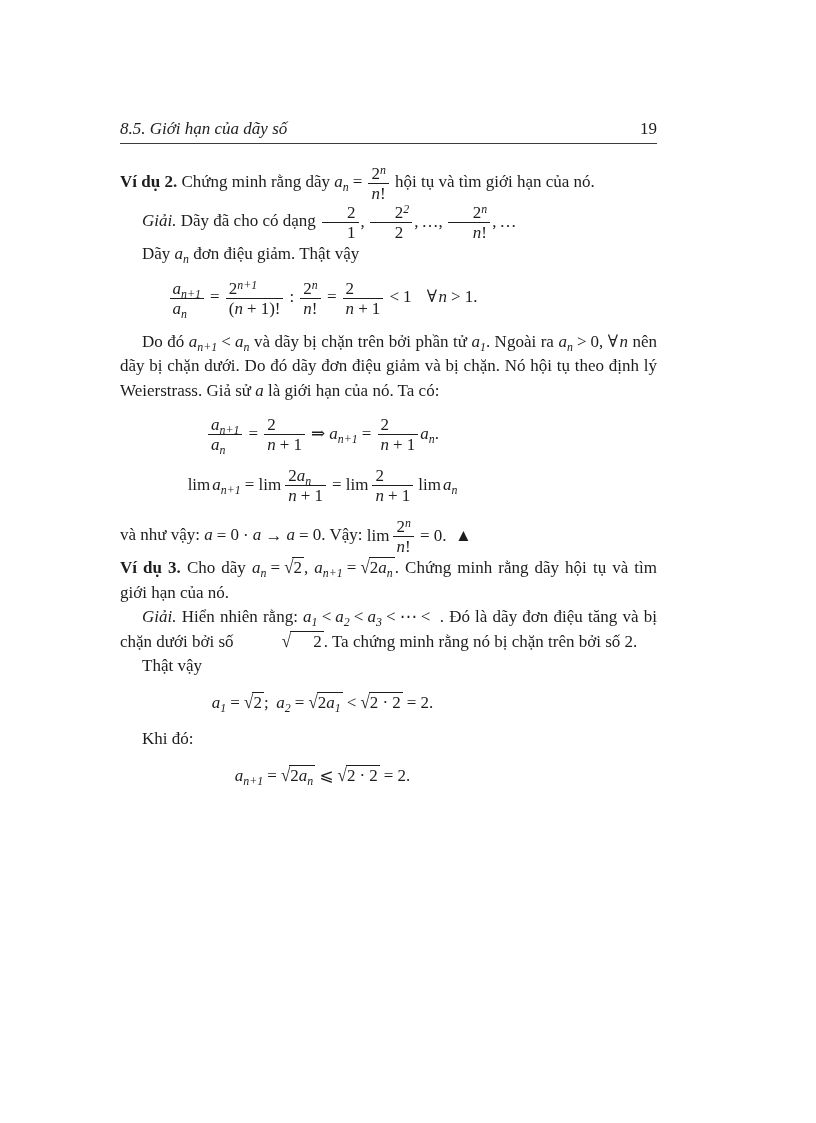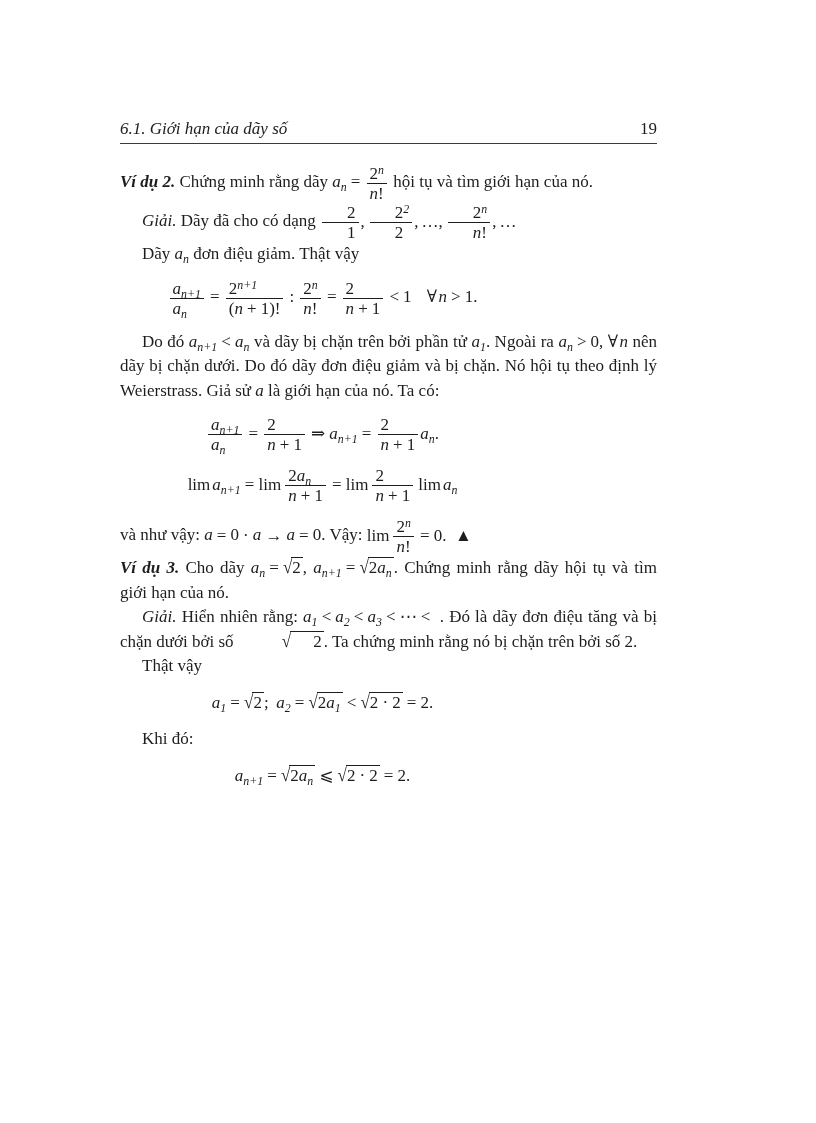--- a/index.html
+++ b/index.html
@@ -12,21 +12,21 @@
   .header{
     display:flex;justify-content:space-between;align-items:baseline;
     padding-top:119px;padding-bottom:4px;border-bottom:1px solid #3b3b3b;
     font-size:17px;line-height:20px;
   }
   .header .sec{font-style:italic;}
   .docbody{margin-top:20px;font-size:17px;line-height:24.5px;text-align:justify;}
   .para{margin:0;}
   .indent{text-indent:22px;}
   .it{font-style:italic;}
-  .bf{font-weight:bold;font-style:italic;}
+  .bf{font-weight:bold;}
   .math{white-space:nowrap;}
   .mi{font-style:italic;}
   .mo{padding:0 0.24em;}
   sub.ms,sup.ms{font-size:70%;font-style:italic;line-height:0;}
   sub.ms{vertical-align:-0.33em;}
   sup.ms{vertical-align:0.46em;}
   .rm{font-style:normal;}
   .mfrac{display:inline-block;vertical-align:middle;text-align:left;margin:0 2px;}
   .fnum,.fden{display:block;line-height:1.12;padding:0 3px;}
   .fden{border-top:1px solid #1d1d1d;}
@@ -35,21 +35,21 @@
   .radarg{display:inline-block;border-top:1.2px solid #1d1d1d;padding:0 2px 0 1px;margin-left:-1px;line-height:1.15;}
   .display{text-align:center;margin:12px 132px 12px 0;}
   .msp{display:inline-block;}
 </style>
 </head>
 <body>
 
 <div class="page">
   <div class="content">
     <div class="header">
-      <span class="sec">6.1. Giới hạn của dãy số</span>
+      <span class="sec">8.5. Giới hạn của dãy số</span>
       <span class="pgnum">19</span>
     </div>
     <div class="docbody" id="doc-body">
         <div class="para"><span class="bf">Ví dụ 2.</span><span class="rm"> Chứng minh rằng dãy </span><span class="math"><span class="mi">a</span><sub class="ms">n</sub><span class="mo">=</span><span class="mfrac"><span class="fnum"><span class="mn">2</span><sup class="ms">n</sup></span><span class="fden"><span class="mi">n</span><span class="mn">!</span></span></span></span><span class="rm"> hội tụ và tìm giới hạn của nó.</span></div>
         <div class="para indent"><span class="it">Giải.</span><span class="rm"> Dãy đã cho có dạng </span><span class="math"><span class="mfrac"><span class="fnum"><span class="mn">2</span></span><span class="fden"><span class="mn">1</span></span></span><span class="mn">,</span><span class="msp" style="width: 0.18em;"></span><span class="mfrac"><span class="fnum"><span class="mn">2</span><sup class="ms rm">2</sup></span><span class="fden"><span class="mn">2</span></span></span><span class="mn">,</span><span class="msp" style="width: 0.18em;"></span><span class="mn">…</span><span class="mn">,</span><span class="msp" style="width: 0.18em;"></span><span class="mfrac"><span class="fnum"><span class="mn">2</span><sup class="ms">n</sup></span><span class="fden"><span class="mi">n</span><span class="mn">!</span></span></span><span class="mn">,</span><span class="msp" style="width: 0.18em;"></span><span class="mn">…</span></span></div>
         <div class="para indent"><span class="rm">Dãy </span><span class="math"><span class="mi">a</span><sub class="ms">n</sub></span><span class="rm"> đơn điệu giảm. Thật vậy</span></div>
         <div class="display"><span class="math"><span class="mfrac"><span class="fnum"><span class="mi">a</span><sub class="ms">n+1</sub></span><span class="fden"><span class="mi">a</span><sub class="ms">n</sub></span></span><span class="mo">=</span><span class="mfrac"><span class="fnum"><span class="mn">2</span><sup class="ms">n+1</sup></span><span class="fden"><span class="mn">(</span><span class="mi">n</span><span class="mo">+</span><span class="mn">1)!</span></span></span><span class="mo">:</span><span class="mfrac"><span class="fnum"><span class="mn">2</span><sup class="ms">n</sup></span><span class="fden"><span class="mi">n</span><span class="mn">!</span></span></span><span class="mo">=</span><span class="mfrac"><span class="fnum"><span class="mn">2</span></span><span class="fden"><span class="mi">n</span><span class="mo">+</span><span class="mn">1</span></span></span><span class="mo">&lt;</span><span class="mn">1</span><span class="msp" style="width: 0.9em;"></span><span class="mn">∀</span><span class="msp" style="width: 0.08em;"></span><span class="mi">n</span><span class="mo">&gt;</span><span class="mn">1.</span></span></div>
         <div class="para indent"><span class="rm">Do đó </span><span class="math"><span class="mi">a</span><sub class="ms">n+1</sub><span class="mo">&lt;</span><span class="mi">a</span><sub class="ms">n</sub></span><span class="rm"> và dãy bị chặn trên bởi phần tử </span><span class="math"><span class="mi">a</span><sub class="ms rm">1</sub></span><span class="rm">. Ngoài ra </span><span class="math"><span class="mi">a</span><sub class="ms">n</sub><span class="mo">&gt;</span><span class="mn">0</span></span><span class="rm">, </span><span class="math"><span class="mn">∀</span><span class="msp" style="width: 0.08em;"></span><span class="mi">n</span></span><span class="rm"> nên dãy bị chặn dưới. Do đó dãy đơn điệu giảm và bị chặn. Nó hội tụ theo định lý Weierstrass. Giả sử </span><span class="math"><span class="mi">a</span></span><span class="rm"> là giới hạn của nó. Ta có:</span></div>
         <div class="display"><span class="math"><span class="mfrac"><span class="fnum"><span class="mi">a</span><sub class="ms">n+1</sub></span><span class="fden"><span class="mi">a</span><sub class="ms">n</sub></span></span><span class="mo">=</span><span class="mfrac"><span class="fnum"><span class="mn">2</span></span><span class="fden"><span class="mi">n</span><span class="mo">+</span><span class="mn">1</span></span></span><span class="mo">⇒</span><span class="mi">a</span><sub class="ms">n+1</sub><span class="mo">=</span><span class="mfrac"><span class="fnum"><span class="mn">2</span></span><span class="fden"><span class="mi">n</span><span class="mo">+</span><span class="mn">1</span></span></span><span class="mi">a</span><sub class="ms">n</sub><span class="mn">.</span></span></div>
         <div class="display"><span class="math"><span class="mn">lim</span><span class="msp" style="width: 0.12em;"></span><span class="mi">a</span><sub class="ms">n+1</sub><span class="mo">=</span><span class="mn">lim</span><span class="msp" style="width: 0.12em;"></span><span class="mfrac"><span class="fnum"><span class="mn">2</span><span class="mi">a</span><sub class="ms">n</sub></span><span class="fden"><span class="mi">n</span><span class="mo">+</span><span class="mn">1</span></span></span><span class="mo">=</span><span class="mn">lim</span><span class="msp" style="width: 0.12em;"></span><span class="mfrac"><span class="fnum"><span class="mn">2</span></span><span class="fden"><span class="mi">n</span><span class="mo">+</span><span class="mn">1</span></span></span><span class="msp" style="width: 0.18em;"></span><span class="mn">lim</span><span class="msp" style="width: 0.12em;"></span><span class="mi">a</span><sub class="ms">n</sub></span></div>

